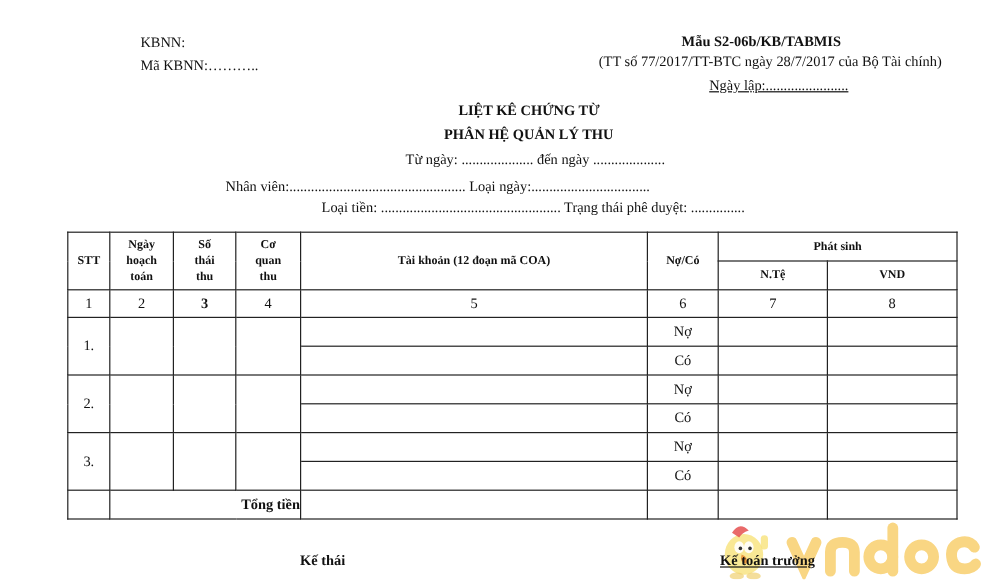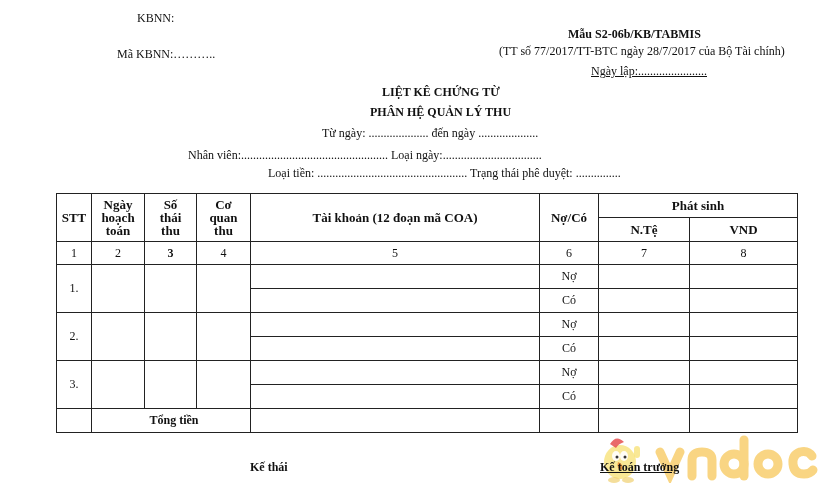--- a/index.html
+++ b/index.html
@@ -4,37 +4,37 @@
 <style>
   html, body { margin: 0; padding: 0; background: #ffffff; }
   body { width: 824px; height: 483px; position: relative; overflow: hidden;
          font-family: "Liberation Serif", "DejaVu Serif", serif; color: #111; font-size: 12px; }
   .abs { position: absolute; white-space: nowrap; }
   .bold { font-weight: bold; }
   table.form { position: absolute; left: 56px; top: 193px; border-collapse: collapse;
                table-layout: fixed; font-size: 12px; }
   table.form td, table.form th { border: 1px solid #222; padding: 0; text-align: center;
                vertical-align: middle; line-height: 13px; }
-  table.form th { font-weight: bold; font-size: 13px; }
+  table.form th { font-weight: bold; font-size: 10px; }
   .watermark { position: absolute; left: 596px; top: 432px; width: 228px; height: 51px; }
 </style>
 </head>
 <body>
 
-<div class="abs" style="left:117px; top:11px;margin-left:20px;">KBNN:</div>
+<div class="abs" style="left:117px; top:28px;">KBNN:</div>
 <div class="abs" style="left:117px; top:47px;font-family:Liberation Serif, serif;">Mã KBNN:………..</div>
 
 <div class="abs bold" style="left:568px; top:27px;">Mẫu S2-06b/KB/TABMIS</div>
 <div class="abs" style="left:499px; top:44px;">(TT số 77/2017/TT-BTC ngày 28/7/2017 của Bộ Tài chính)</div>
 <div class="abs" style="left:591px; top:64px;text-decoration:underline;">Ngày lập:.......................</div>
 
 <div class="abs bold" style="left:382px; top:85px;">LIỆT KÊ CHỨNG TỪ</div>
 <div class="abs bold" style="left:370px; top:105px;">PHÂN HỆ QUẢN LÝ THU</div>
 
-<div class="abs" style="left:322px; top:126px;">Từ ngày: .................... đến ngày ....................</div>
+<div class="abs" style="left:338px; top:126px;">Từ ngày: .................... đến ngày ....................</div>
 <div class="abs" style="left:188px; top:148px;">Nhân viên:................................................. Loại ngày:.................................</div>
 <div class="abs" style="left:268px; top:166px;">Loại tiền: .................................................. Trạng thái phê duyệt: ...............</div>
 
 <table class="form">
   <colgroup>
     <col style="width:35px">
       <col style="width:53px">
       <col style="width:52px">
       <col style="width:54px">
     <col style="width:289px">
@@ -125,21 +125,21 @@
   </tr>
   <tr style="height:24px">
     <td></td>
     <td>Có</td>
     <td></td>
     <td></td>
   </tr>
 
   <tr style="height:24px">
     <td></td>
-    <td colspan="3" class="bold" style="text-align:center; padding-left:6px;">Tổng tiền</td>
+    <td colspan="3" class="bold" style="text-align:right; padding-left:6px;">Tổng tiền</td>
     <td></td>
     <td></td>
     <td></td>
     <td></td>
   </tr>
 </tbody>
   </table>
 
 <div class="abs bold" style="left:250px; top:460px;">Kế thái</div>
 <div class="abs bold" style="left:600px; top:460px; z-index:2;text-decoration:underline;">Kế toán trưởng</div>

